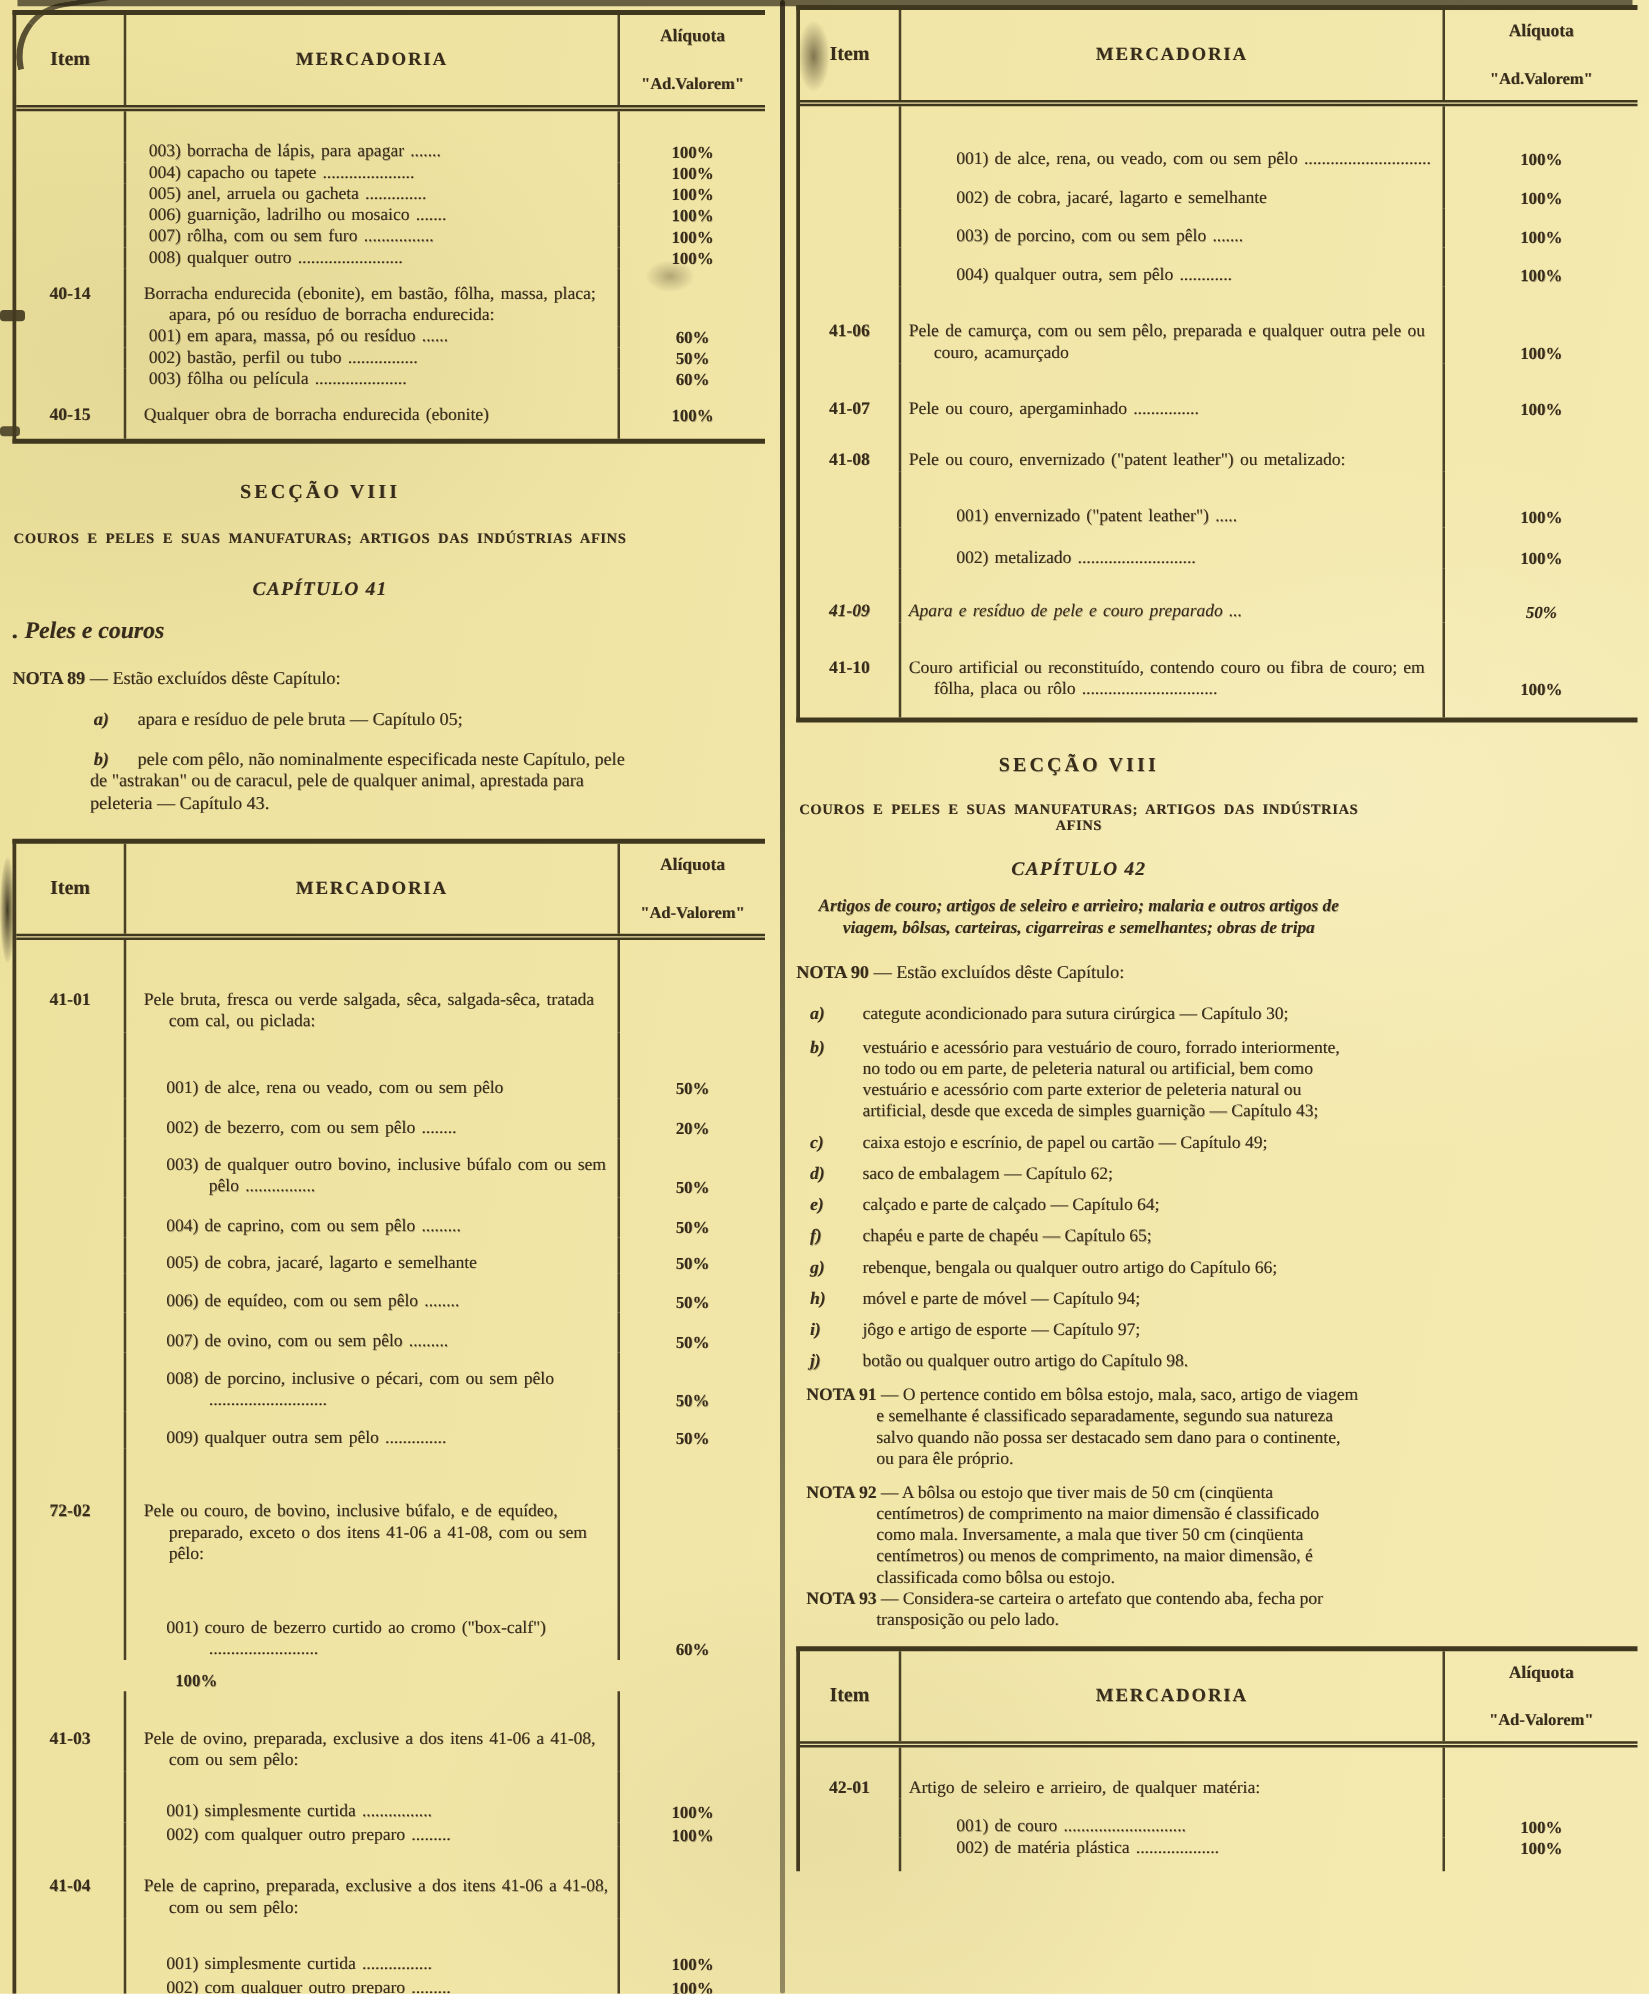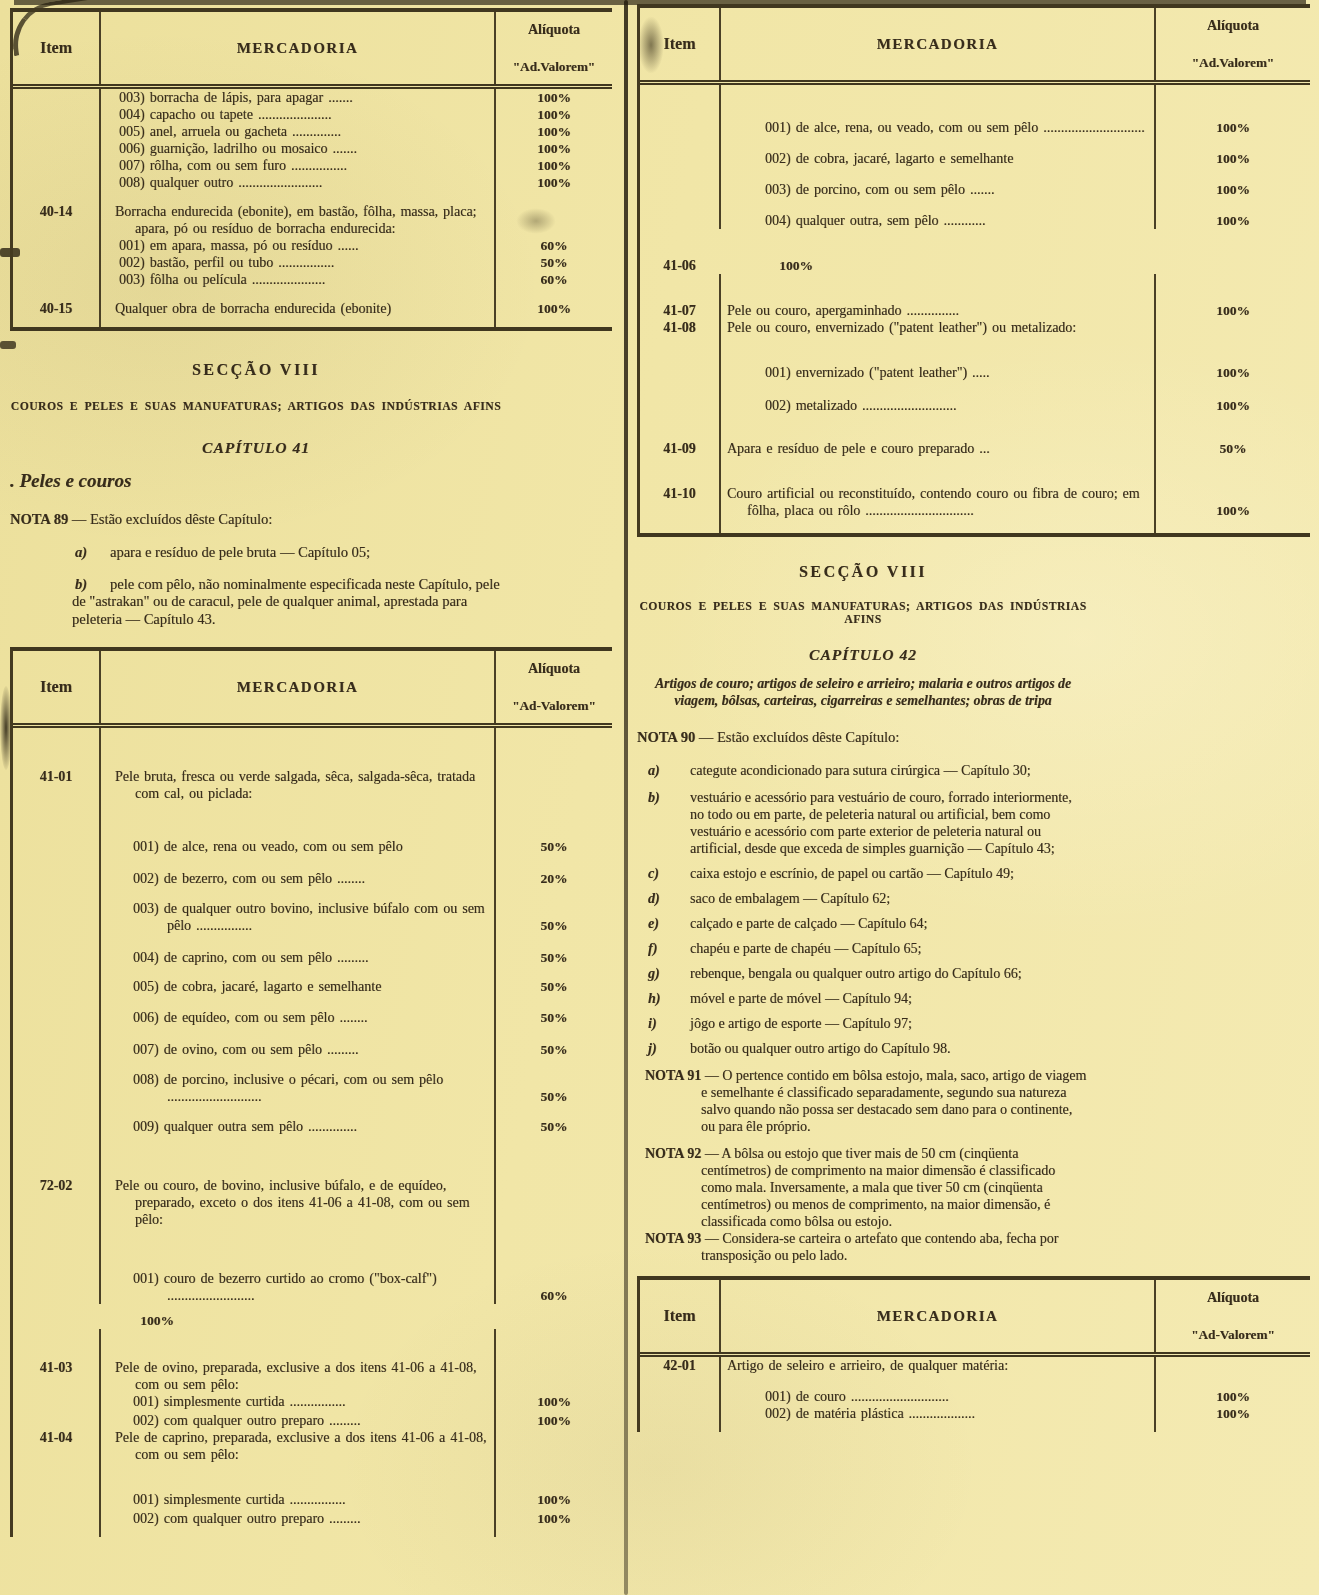--- a/index.html
+++ b/index.html
@@ -36,21 +36,21 @@
   .ci{text-align:center;font-weight:bold;font-size:14px;line-height:17px;}
   .cm{flex:1;border-left:2px solid #4a4026;border-right:2px solid #4a4026;font-size:14px;line-height:17px;word-spacing:1.5px;}
   .cm.main{padding-left:34px;text-indent:-20px;padding-right:6px;}
   .cm.sub{padding-left:66px;text-indent:-34px;padding-right:4px;}
   .t1 .cm.sub{padding-left:52px;}
   .R .cm.main{padding-left:26px;}
   .R .cm.sub{padding-left:78px;}
   .cv{display:flex;align-items:flex-end;justify-content:center;font-weight:bold;font-size:13.5px;line-height:17px;}
   .g2>*{padding-top:2px;}.g8>*{padding-top:8px;}.g12>*{padding-top:12px;}
   .g13>*{padding-top:13px;}.g14>*{padding-top:14px;}.g15>*{padding-top:15px;}.g16>*{padding-top:16px;}
-  .g24>*{}.g26>*{padding-top:26px;}.g28>*{padding-top:28px;}.g30>*{padding-top:30px;}
+  .g24>*{padding-top:24px;}.g26>*{padding-top:26px;font-style:italic;}.g28>*{padding-top:28px;}.g30>*{padding-top:30px;}
   .g34>*{padding-top:34px;}.g36>*{padding-top:36px;}.g40>*{padding-top:40px;}.g42>*{padding-top:42px;}
   .pb10>*{padding-bottom:10px;}.pb14>*{padding-bottom:14px;}
 
   
   .sec{position:relative;}
   .secao{text-align:center;font-weight:bold;font-size:16px;letter-spacing:2.5px;line-height:17px;}
   .caps{text-align:center;font-weight:bold;font-size:11.6px;letter-spacing:.5px;word-spacing:3px;line-height:13px;}
   .capit{text-align:center;font-weight:bold;font-style:italic;font-size:15.5px;letter-spacing:1px;line-height:17px;}
   .subt{text-align:left;font-style:italic;font-weight:bold;font-size:19px;line-height:17px;}
   .capdesc{text-align:center;font-style:italic;font-weight:bold;font-size:13.8px;line-height:17px;}
@@ -300,20 +300,21 @@
           <div class="cm sub">003) de porcino, com ou sem pêlo .......</div>
           <div class="cv">100%</div>
         </div>
       <div class="r g14">
           <div class="ci"></div>
           <div class="cm sub">004) qualquer outra, sem pêlo ............</div>
           <div class="cv">100%</div>
         </div>
       <div class="r g28">
           <div class="ci">41-06</div>
+          <div class="cm main">Pele de camurça, com ou sem pêlo, preparada e qualquer outra pele ou couro, acamurçado</div>
           <div class="cv">100%</div>
         </div>
       <div class="r g28">
           <div class="ci">41-07</div>
           <div class="cm main">Pele ou couro, apergaminhado ...............</div>
           <div class="cv">100%</div>
         </div>
       <div class="r g24">
           <div class="ci">41-08</div>
           <div class="cm main">Pele ou couro, envernizado ("patent leather") ou metalizado:</div>

